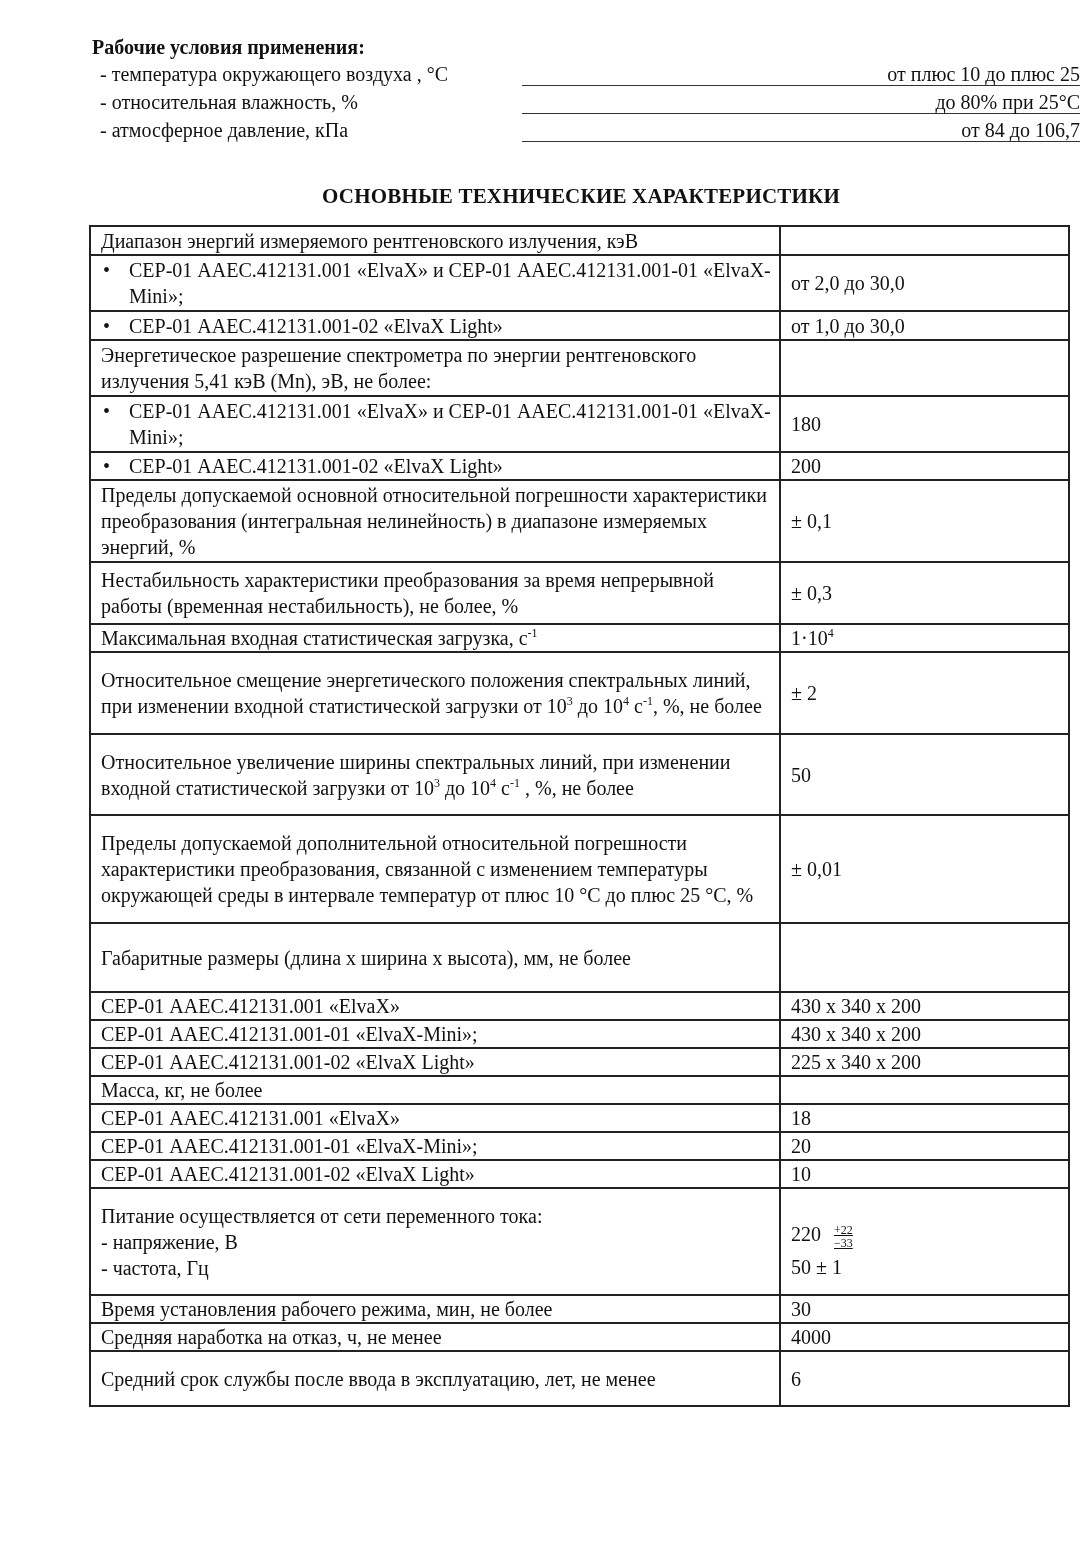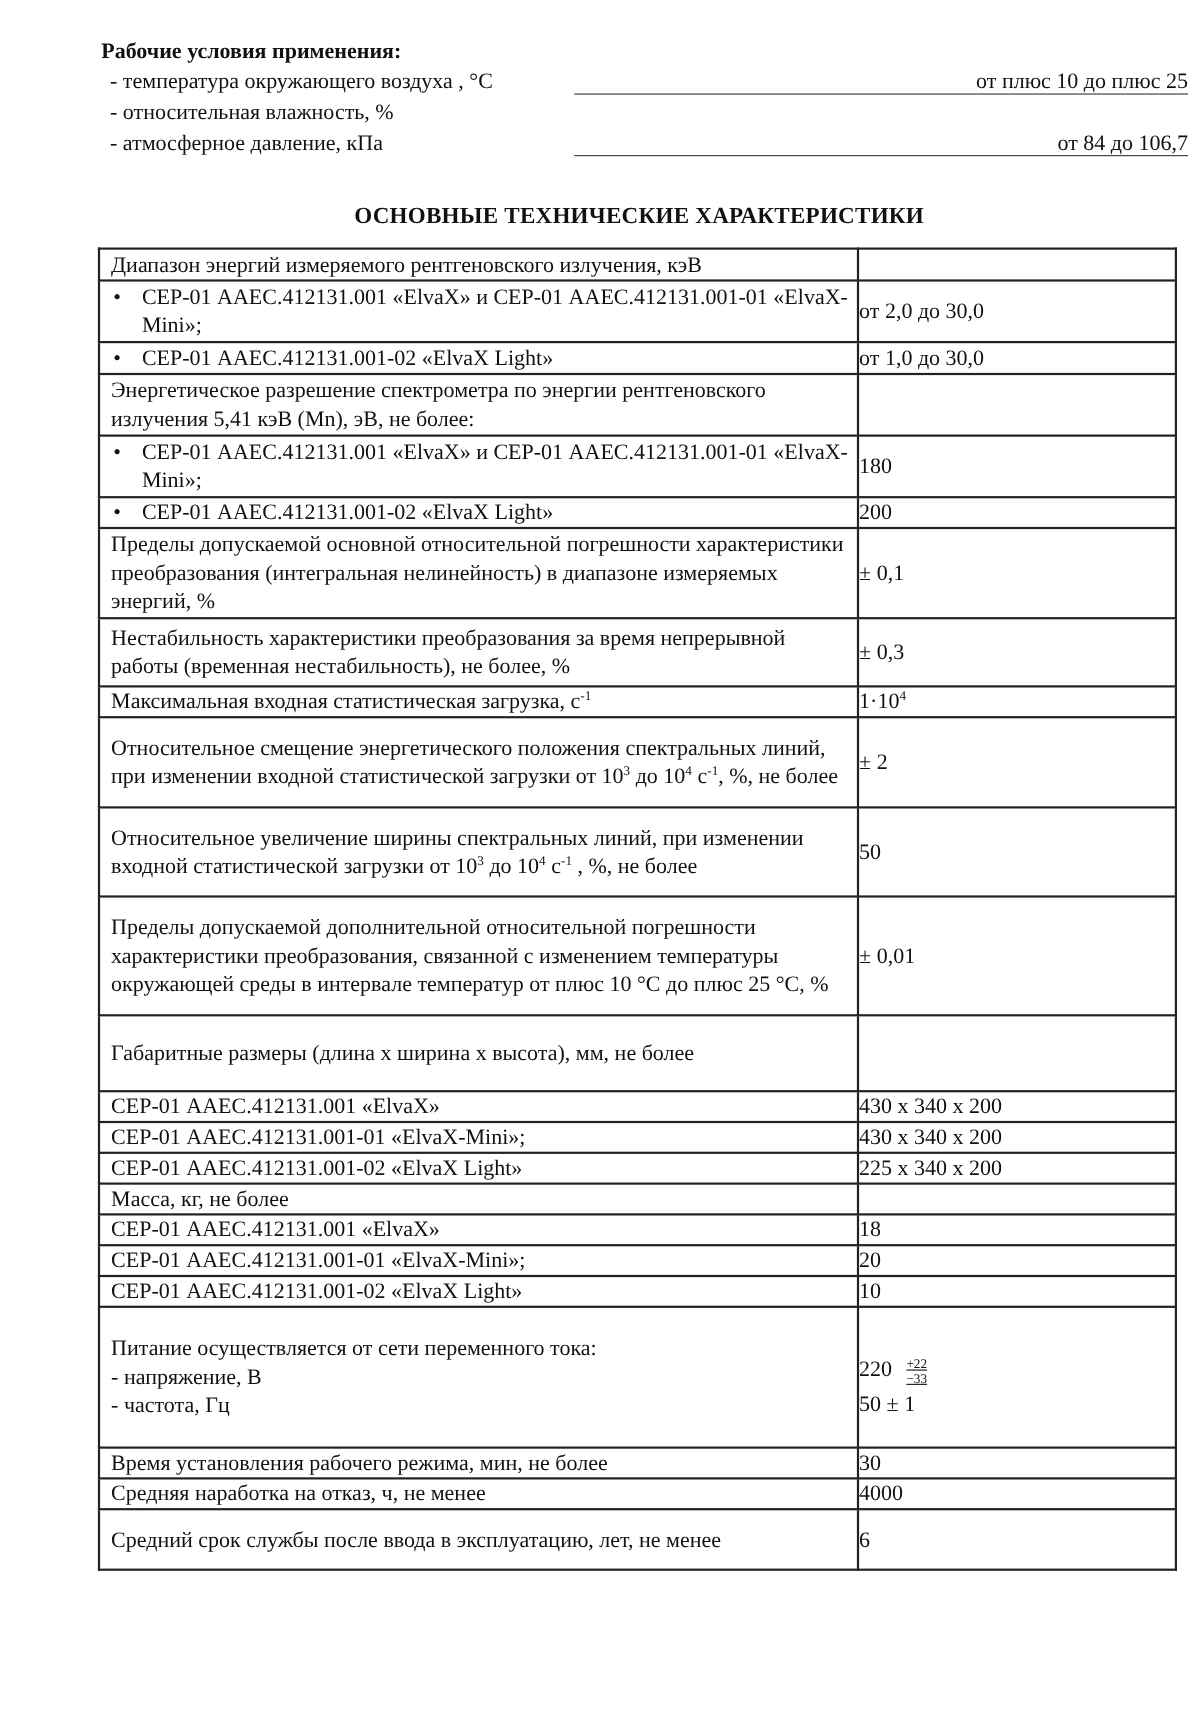--- a/index.html
+++ b/index.html
@@ -22,40 +22,41 @@
     font-weight: bold; font-size: 21px; letter-spacing: 0.2px;
   }
   table.specs {
     position: absolute; left: 89px; top: 225px; width: 979px;
     border-collapse: collapse; font-size: 20px; table-layout: fixed;
   }
   table.specs td {
     border: 2px solid #222; padding: 0 8px 0 10px; vertical-align: middle;
     line-height: 26px; box-sizing: border-box;
   }
-  table.specs td.val { width: 289px; padding-left: 0; }
+  table.specs td.val { width: 289px; padding-left: 10px; }
   td.top { vertical-align: top; }
   .bullet-item { position: relative; padding-left: 28px; }
   .bullet-item::before { content: "•"; position: absolute; left: 2px; top: 0; }
   sup, sub { font-size: 12px; line-height: 0; }
   .pm { display: inline-block; vertical-align: middle; line-height: 1; margin-left: 13px; text-decoration: underline; }
   .pm span { display: block; font-size: 12px; line-height: 13px; }
   .power-vals { padding-top: 18px; }
 </style>
 </head>
 <body>
 
 <div class="conditions">
   <div class="cond-title">Рабочие условия применения:</div>
   <div class="cond-row">
     <span class="cond-label">- температура  окружающего воздуха , °С</span>
     <span class="cond-value">от плюс 10 до плюс 25</span>
   </div>
   <div class="cond-row">
     <span class="cond-label">- относительная влажность, %</span>
+    <span class="cond-value">до 80% при 25°С</span>
   </div>
   <div class="cond-row">
     <span class="cond-label">- атмосферное давление, кПа</span>
     <span class="cond-value">от 84 до 106,7</span>
   </div>
 </div>
 
 <div class="section-title">ОСНОВНЫЕ ТЕХНИЧЕСКИЕ ХАРАКТЕРИСТИКИ</div>
 
 <table class="specs">
@@ -145,21 +146,21 @@
     <td class="val">18</td>
   </tr>
   <tr style="height:27px">
     <td>СЕР-01 ААЕС.412131.001-01 «ElvaX-Mini»;</td>
     <td class="val">20</td>
   </tr>
   <tr style="height:28px">
     <td>СЕР-01 ААЕС.412131.001-02 «ElvaX Light»</td>
     <td class="val">10</td>
   </tr>
-  <tr style="height:128px">
+  <tr style="height:107px">
     <td>
       <div>Питание осуществляется от сети переменного тока:</div>
       <div>-  напряжение, В</div>
       <div>-  частота,  Гц</div>
     </td>
     <td class="val">
       <div class="power-vals">
         <div><span>220</span><span class="pm"><span>+22</span><span>−33</span></span></div>
         <div style="margin-top:4px">50 ± 1</div>
       </div>

